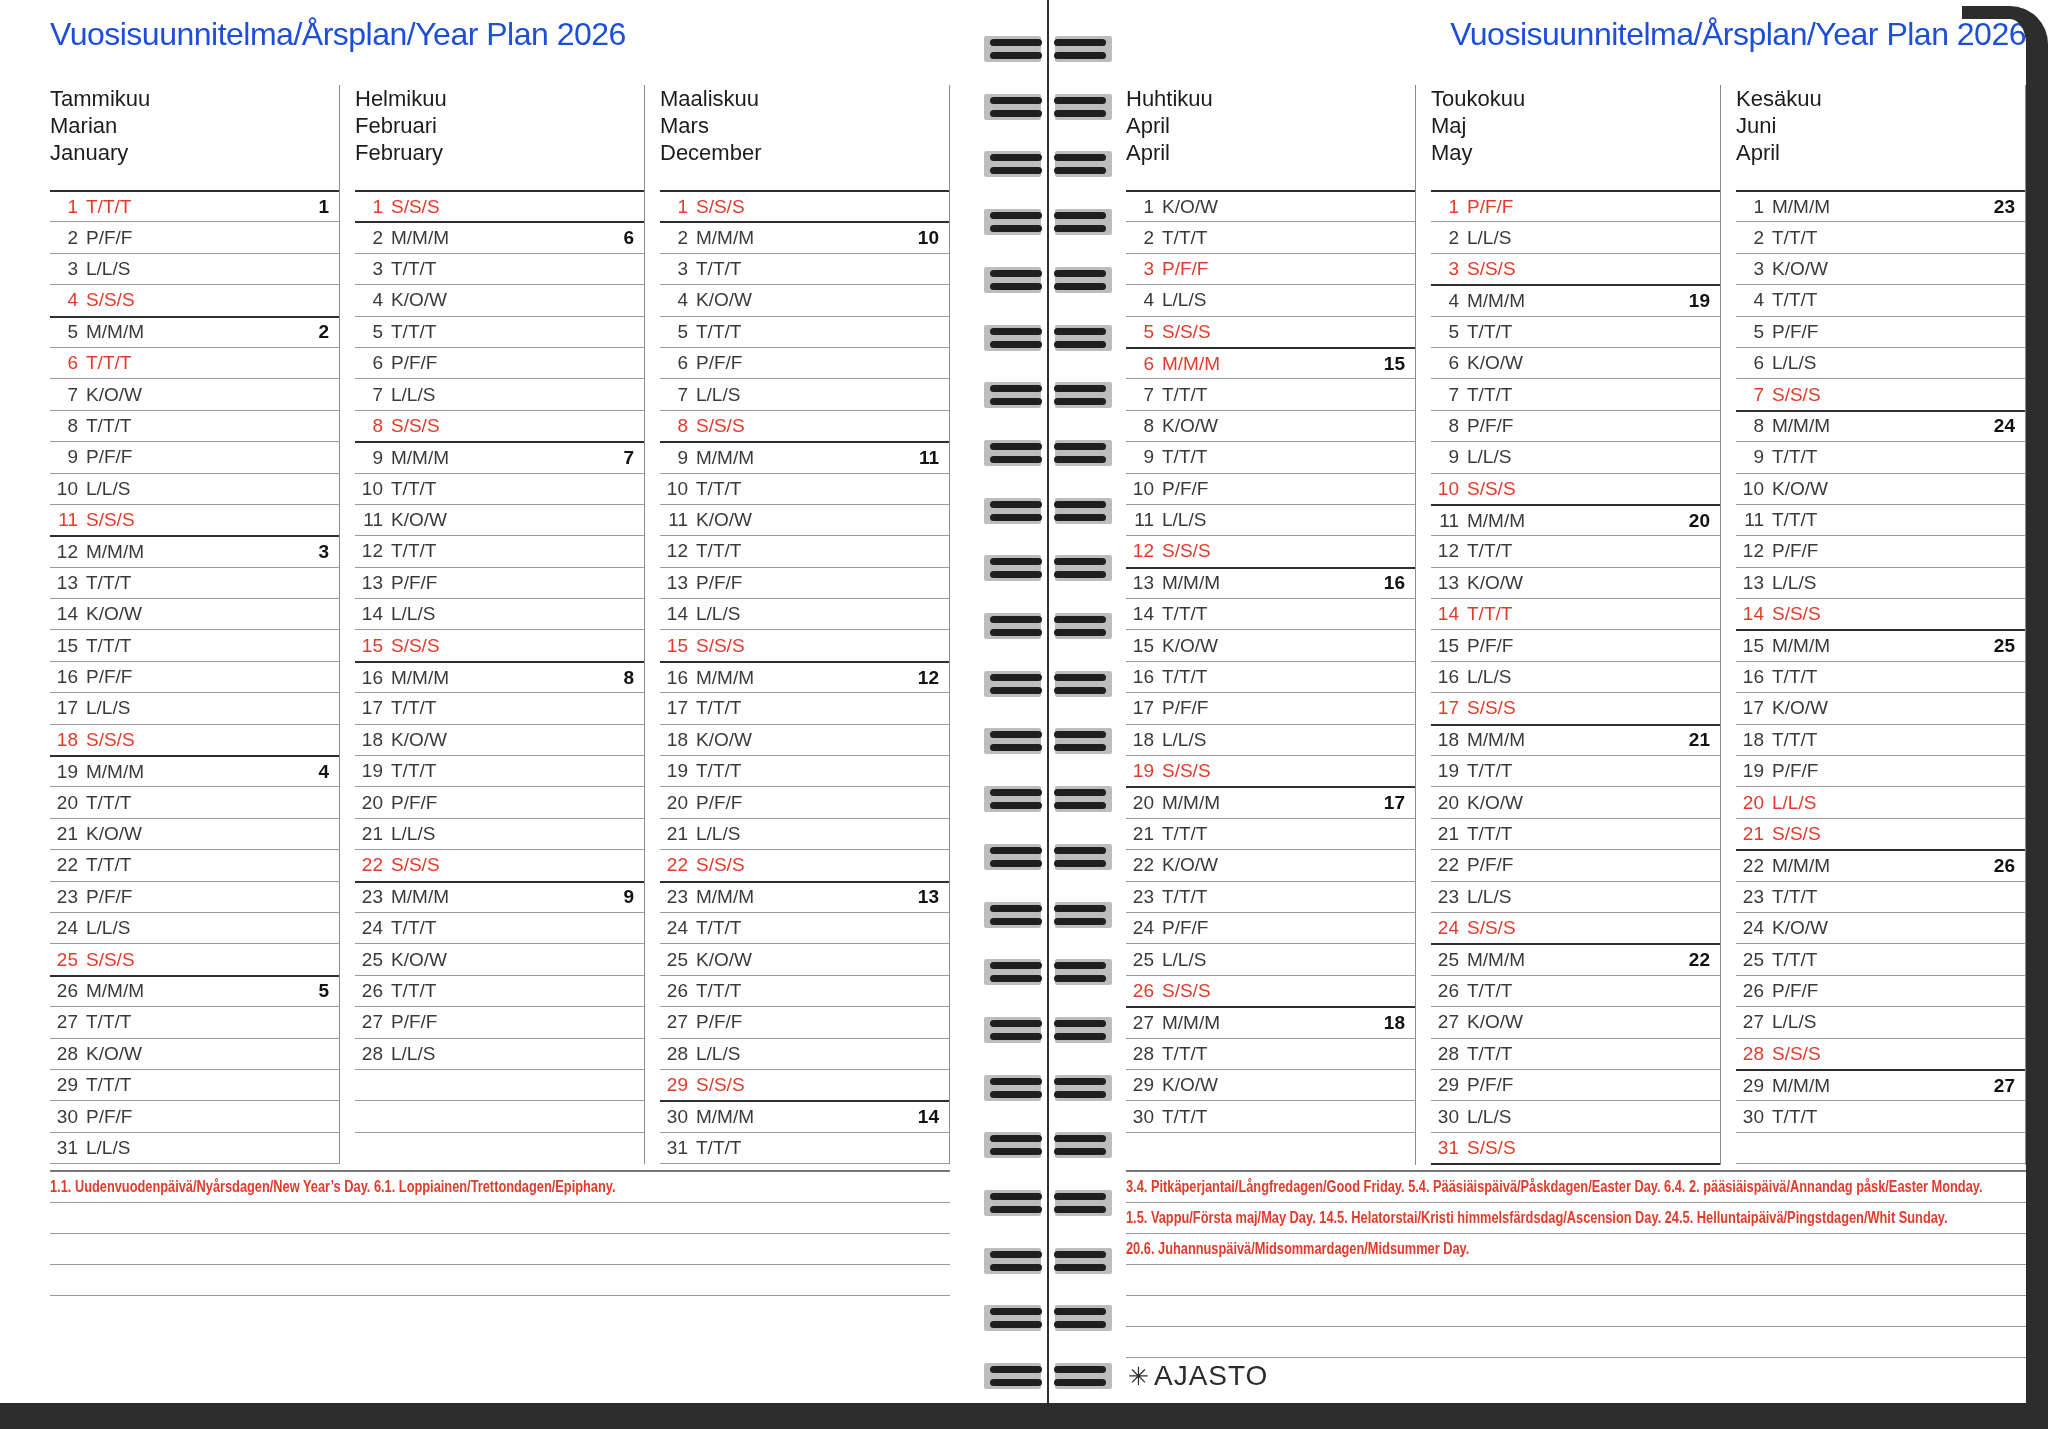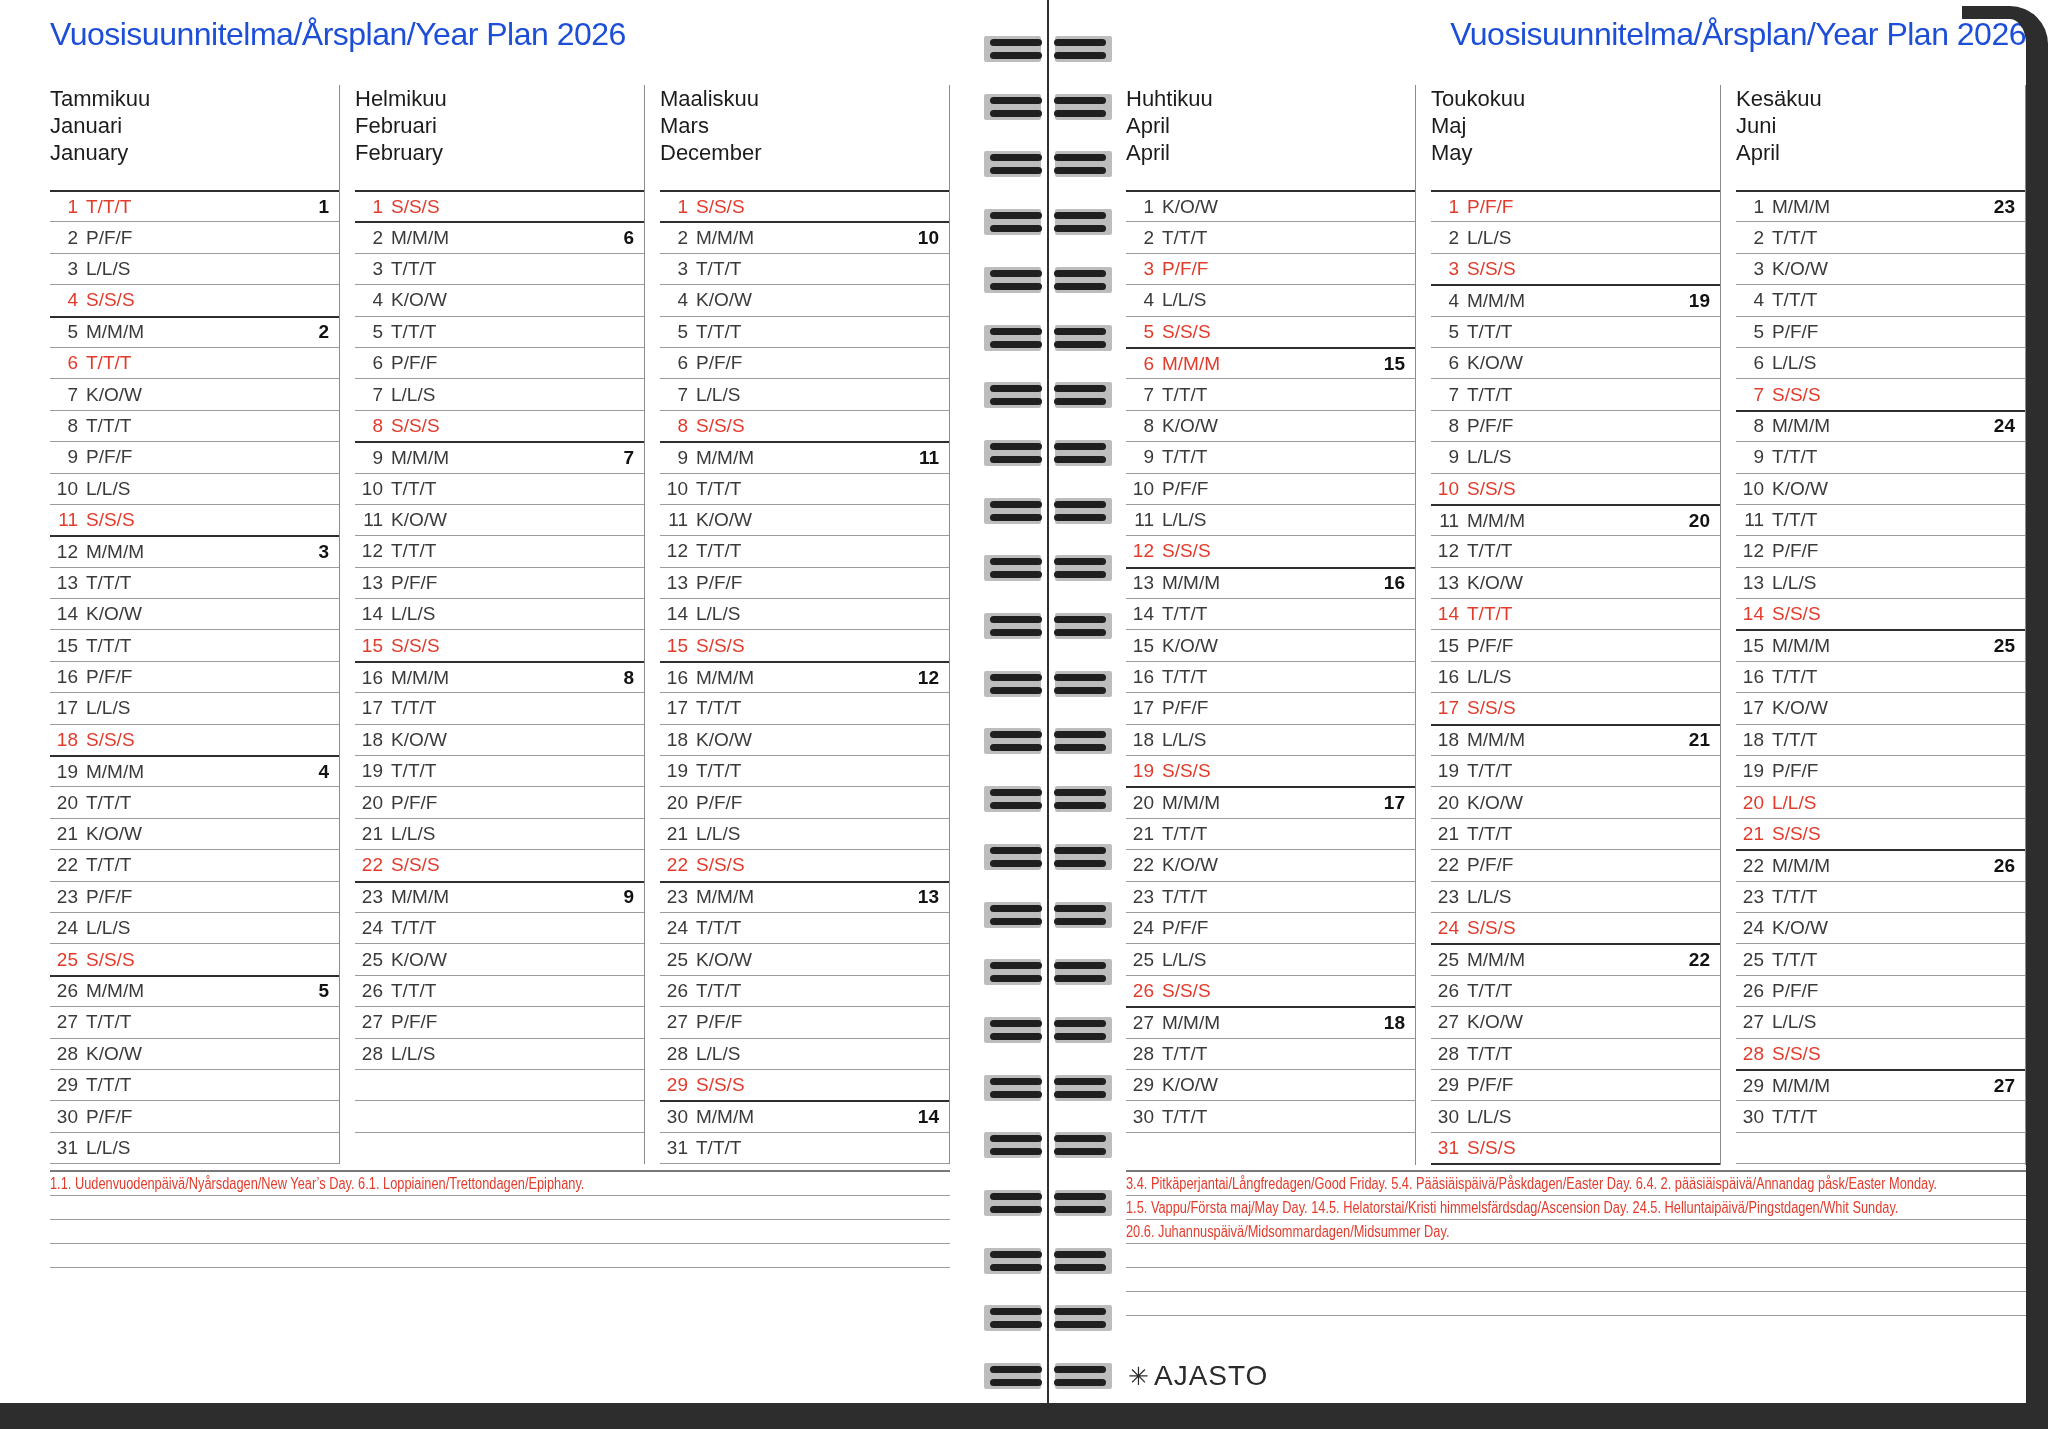--- a/index.html
+++ b/index.html
@@ -39,42 +39,42 @@
   .day-row{height:31.4px;box-sizing:border-box;border-top:1px solid #9b9b9b;
            display:flex;align-items:center;font-size:19px;color:#3a3a3a;}
   .day-row.thick{border-top:2px solid #2e2e2e;}
   .day-row .num{width:28px;text-align:right;flex:none;}
   .day-row .code{margin-left:8px;}
   .day-row .week{margin-left:auto;margin-right:10px;font-weight:bold;color:#121212;}
   .day-row.red .num,.day-row.red .code{color:#e23b2c;}
 
   
   .footnotes{position:absolute;top:1170px;left:0;right:0;border-top:2px solid #787878;}
-  .fn-row{height:24px;box-sizing:border-box;border-bottom:1px solid #9b9b9b;
-          display:flex;align-items:center;}
+  .fn-row{height:31px;box-sizing:border-box;border-bottom:1px solid #9b9b9b;
+          display:flex;align-items:center;font-weight:bold;}
   .fn-text{font-size:16px;color:#e23b2c;white-space:nowrap;
            transform:scaleX(0.8);transform-origin:left center;}
 
   
   .brand{position:absolute;top:1360px;left:2px;display:flex;align-items:center;color:#2b2b2b;}
   .brand-icon{font-size:25px;margin-right:5px;line-height:1;}
   .brand-name{font-size:28px;letter-spacing:1px;}
 </style>
 </head>
 <body>
 
 <div class="canvas">
 
   <section class="page left">
     <h1 class="page-title">Vuosisuunnitelma/Årsplan/Year Plan 2026</h1>
     <div class="months">
         <div class="month">
           <div class="month-header">
             <div>Tammikuu</div>
-            <div>Januari</div>
+            <div>Marian</div>
             <div>January</div>
           </div>
           <div class="rows">
             <div class="day-row thick red">
               <span class="num">1</span>
               <span class="code">T/T/T</span>
               <span class="week">1</span>
             </div>
             <div class="day-row">
               <span class="num">2</span>

